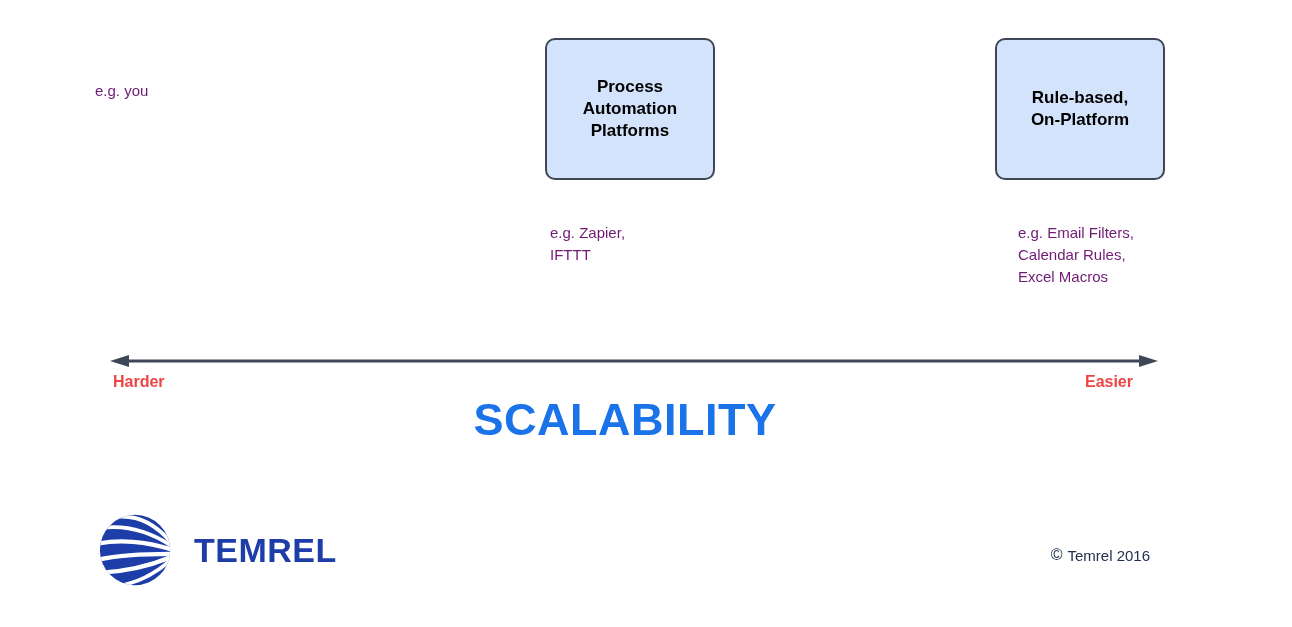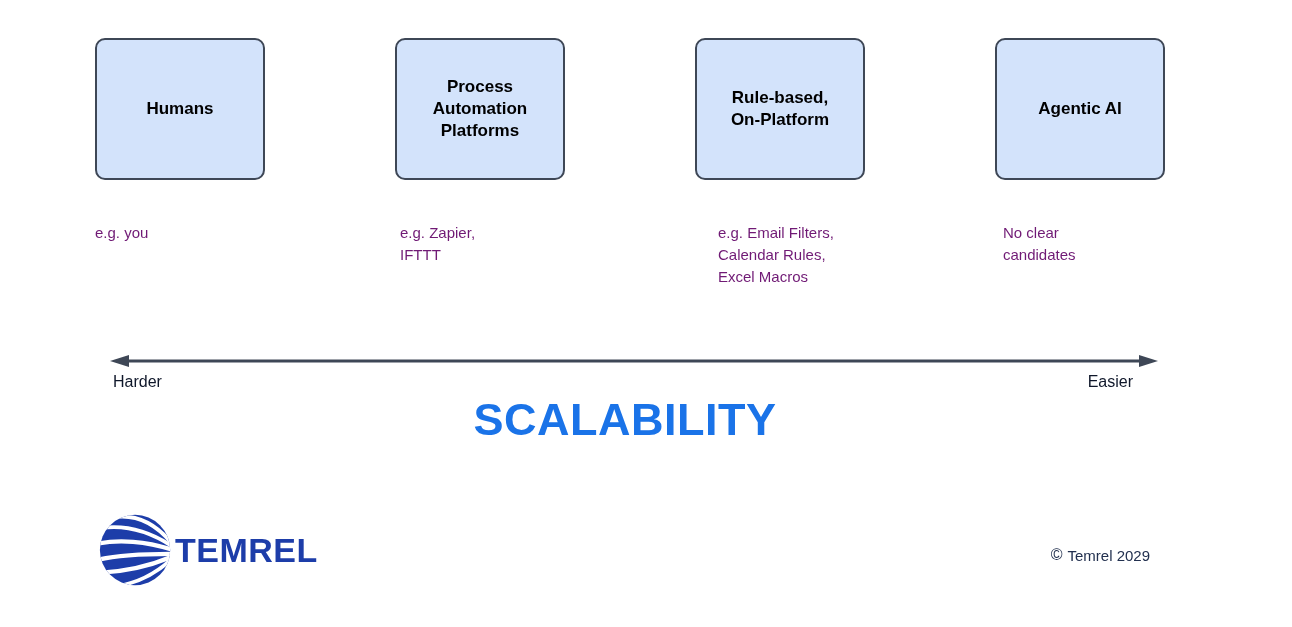--- a/index.html
+++ b/index.html
@@ -60,21 +60,22 @@
     left: 110px;
     top: 353px;
     width: 1048px;
     height: 16px;
   }
   .axis-arrow svg { display: block; }
   .axis-label {
     position: absolute;
     top: 373px;
     font-size: 16px;
-    color: #0f172a;
+    color: #ef4444;
+    font-weight: bold;
   }
   .axis-label.left { left: 113px; }
   .axis-label.right { right: 159px; }
   .axis-title {
     position: absolute;
     left: 0;
     top: 394px;
     width: 1250px;
     text-align: center;
     font-size: 45px;
@@ -83,21 +84,21 @@
     color: #1a73e8;
   }
 
   
   .brand {
     position: absolute;
     left: 98px;
     top: 512px;
     display: flex;
     align-items: center;
-    gap: 1px;
+    gap: 20px;
   }
   .brand-word {
     font-size: 34px;
     font-weight: bold;
     letter-spacing: 0.5px;
     color: #1d3da9;
   }
   .copyright {
     position: absolute;
     top: 546px;
@@ -110,49 +111,39 @@
   }
   .copyright .symbol { font-size: 16px; }
 </style>
 </head>
 <body>
 
 <div class="canvas">
 
   <div class="columns">
     <div class="column">
-      <div class="box">
-        <span class="box-label">Humans</span>
-      </div>
       <div class="example">e.g. you</div>
     </div>
     <div class="column">
       <div class="box">
         <span class="box-label">Process
 Automation
 Platforms</span>
       </div>
       <div class="example">e.g. Zapier,
 IFTTT</div>
     </div>
     <div class="column">
       <div class="box">
         <span class="box-label">Rule-based,
 On-Platform</span>
       </div>
       <div class="example">e.g. Email Filters,
 Calendar Rules,
 Excel Macros</div>
-    </div>
-    <div class="column">
-      <div class="box">
-        <span class="box-label">Agentic AI</span>
-      </div>
-      <div class="example">No clear
-candidates</div>
     </div>
   </div>
 
   <div class="axis-arrow">
     <svg width="1048" height="16" viewBox="0 0 1048 16">
       <line x1="16" y1="8" x2="1032" y2="8" stroke="#3e4756" stroke-width="3"></line>
       <polygon points="0,8 19,2 19,14" fill="#3e4756"></polygon>
       <polygon points="1048,8 1029,2 1029,14" fill="#3e4756"></polygon>
     </svg>
   </div>
@@ -175,16 +166,16 @@
         <path d="M 79 44 C 52 44, 19 45, -3 51" stroke="#ffffff" stroke-width="4.5" fill="none"></path>
         <path d="M 78 47 C 54 57, 25 63, 1 64" stroke="#ffffff" stroke-width="4.5" fill="none"></path>
         <path d="M 76 51 C 58 67, 41 75, 20 78" stroke="#ffffff" stroke-width="4" fill="none"></path>
       </g>
     </svg>
     <span class="brand-word">TEMREL</span>
   </div>
 
   <div class="copyright">
     <span class="symbol">©</span>
-    <span>Temrel 2029</span>
+    <span>Temrel 2016</span>
   </div>
 
 </div>
 
 </body></html>

